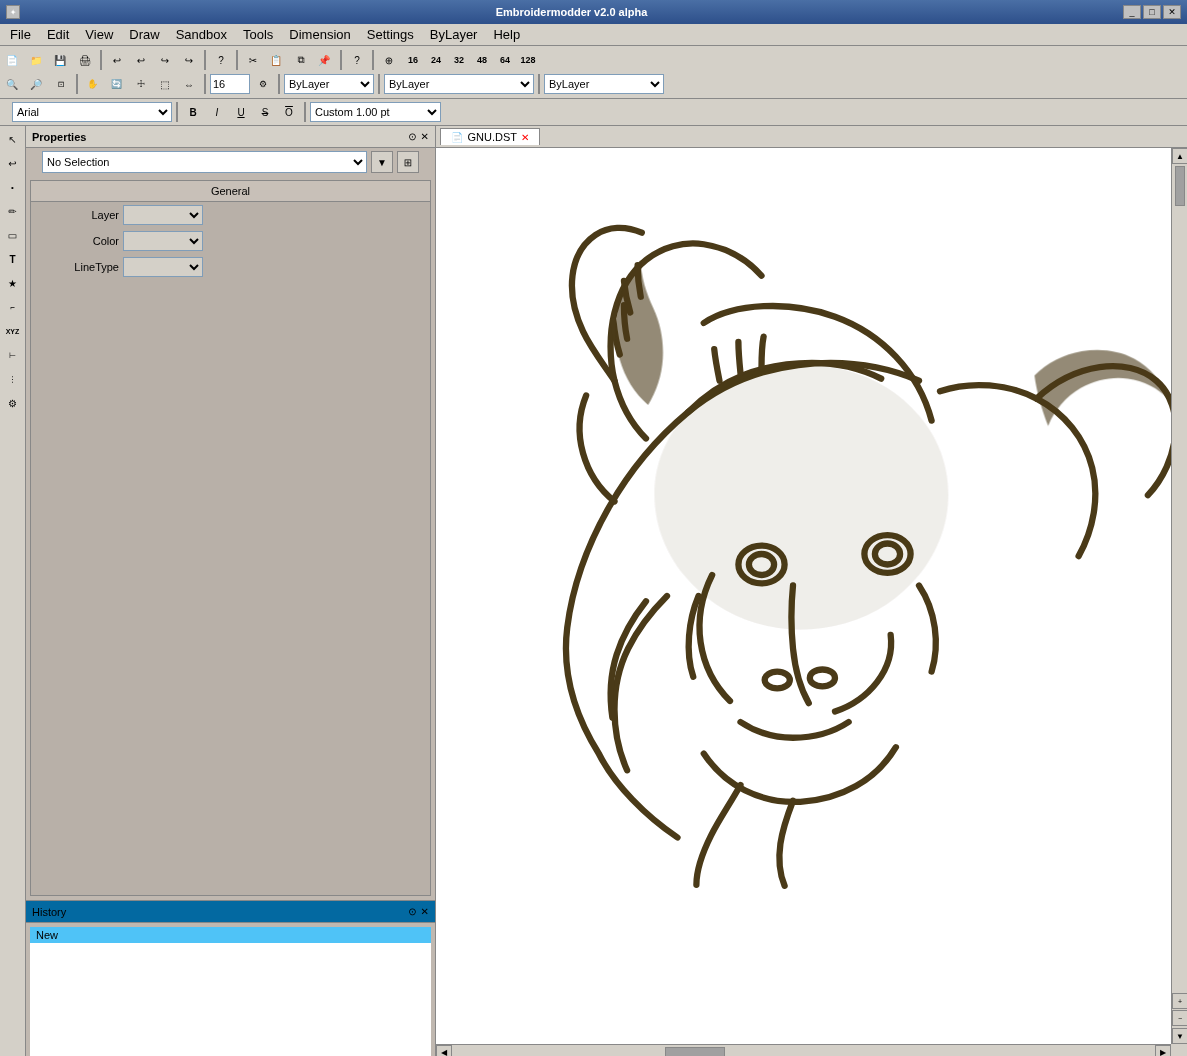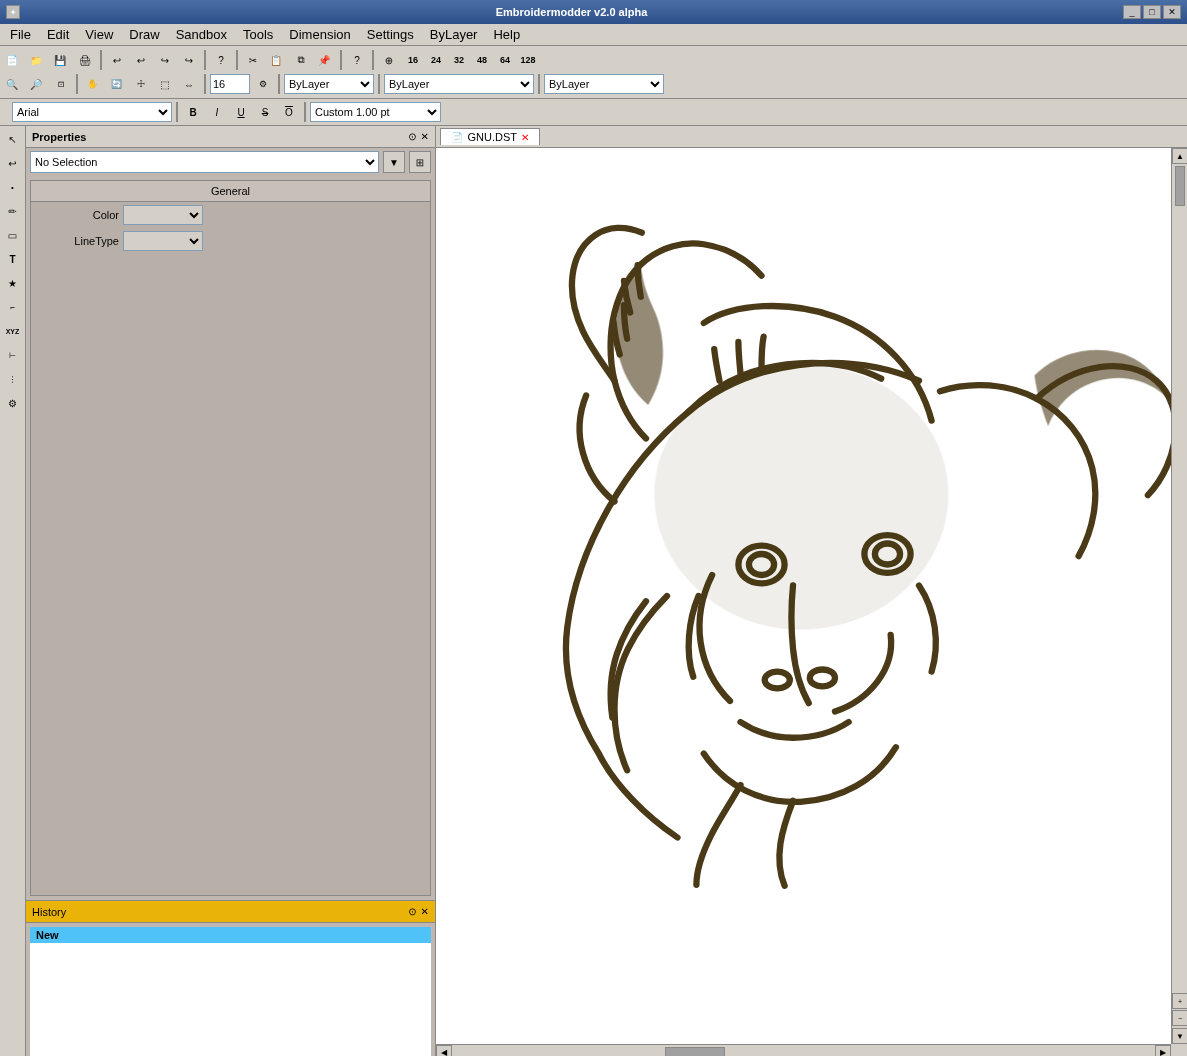--- a/index.html
+++ b/index.html
@@ -27,21 +27,21 @@
     .left-toolbar { width: 26px; background: #d4d0c8; border-right: 1px solid #888; display: flex; flex-direction: column; align-items: center; padding: 2px; gap: 2px; }
     .lt-btn { width: 22px; height: 22px; background: #d4d0c8; border: 1px solid transparent; display: flex; align-items: center; justify-content: center; cursor: pointer; font-size: 10px; }
     
     
     .properties-panel { width: 410px; background: #c0b8b0; border-right: 1px solid #888; display: flex; flex-direction: column; }
     .panel-header { background: #d4d0c8; border-bottom: 1px solid #888; height: 22px; display: flex; align-items: center; justify-content: space-between; padding: 0 6px; }
     .panel-title { font-size: 11px; font-weight: bold; }
     .panel-controls { display: flex; gap: 4px; }
     .panel-ctrl-btn { font-size: 10px; cursor: pointer; }
     
-    .selection-row { display: flex; align-items: flex-start; padding: 3px 4px; gap: 4px; }
+    .selection-row { display: flex; align-items: flex-start; padding: 3px 16px; gap: 4px; }
     .selection-dropdown { flex: 1; height: 22px; border: 1px solid #7f9db9; background: white; font-size: 11px; }
     .filter-btn { width: 22px; height: 22px; background: #d4d0c8; border: 1px solid #888; cursor: pointer; display: flex; align-items: center; justify-content: center; font-size: 10px; }
     
     .general-section { background: #b8b0a8; margin: 4px; border: 1px solid #888; flex: 1; }
     .general-header { text-align: center; padding: 4px; font-size: 11px; background: #c8c0b8; border-bottom: 1px solid #888; }
     .prop-row { display: flex; align-items: center; padding: 3px 8px; gap: 4px; }
     .prop-label { width: 80px; font-size: 11px; text-align: right; }
     .prop-dropdown { width: 80px; height: 20px; border: 1px solid #7f9db9; background: #d4d0c8; font-size: 10px; }
     
     
@@ -49,23 +49,23 @@
     .canvas-tab { background: #d4d0c8; border-bottom: 1px solid #888; height: 22px; display: flex; align-items: center; padding: 0 4px; gap: 2px; }
     .tab-item { background: #d4d0c8; border: 1px solid #888; border-bottom: none; padding: 2px 10px; font-size: 11px; cursor: pointer; display: flex; align-items: center; gap: 4px; }
     .tab-item.active { background: white; }
     .tab-close { font-size: 10px; cursor: pointer; color: red; }
     .canvas-viewport { flex: 1; background: white; position: relative; overflow: hidden; }
     .canvas-scrollbar-v { width: 16px; background: #d4d0c8; border-left: 1px solid #888; position: absolute; right: 0; top: 0; bottom: 16px; display: flex; flex-direction: column; }
     .scroll-btn { width: 16px; height: 16px; background: #d4d0c8; border: 1px solid #888; cursor: pointer; display: flex; align-items: center; justify-content: center; font-size: 8px; flex-shrink: 0; }
     
     
     .history-panel { height: 160px; background: #c0b8b0; border-top: 1px solid #888; }
-    .history-header { background: #eab308; border-bottom: 1px solid #888; height: 22px; display: flex; align-items: center; justify-content: space-between; padding: 0 6px; }
+    .history-header { background: #0369a1; border-bottom: 1px solid #888; height: 22px; display: flex; align-items: center; justify-content: space-between; padding: 0 6px; }
     .history-content { background: white; margin: 4px; height: calc(100% - 30px); overflow: auto; }
-    .history-item { background: #4fc3f7; padding: 2px 6px; font-size: 11px; cursor: pointer; font-weight: bold; }
+    .history-item { background: #4fc3f7; padding: 2px 6px; font-size: 11px; cursor: pointer; }
     
     .canvas-with-scroll { flex: 1; display: flex; position: relative; overflow: hidden; }
     .canvas-inner { flex: 1; position: relative; overflow: hidden; }
     
     .font-bold { font-weight: bold; }
     .font-italic { font-style: italic; }
     .font-underline { text-decoration: underline; }
   </style>
 </head>
 <body>
@@ -204,20 +204,24 @@
       <select class="selection-dropdown">
         <option>No Selection</option>
       </select>
       <div class="filter-btn" title="Filter">▼</div>
       <div class="filter-btn" title="Quick Select">⊞</div>
     </div>
 
     <div class="general-section">
       <div class="general-header">General</div>
       <div class="prop-row">
+        <span class="prop-label">Layer</span>
+        <select class="prop-dropdown"><option></option></select>
+      </div>
+      <div class="prop-row">
         <span class="prop-label">Color</span>
         <select class="prop-dropdown"><option></option></select>
       </div>
       <div class="prop-row">
         <span class="prop-label">LineType</span>
         <select class="prop-dropdown"><option></option></select>
       </div>
     </div>
 
     <div class="history-panel">

